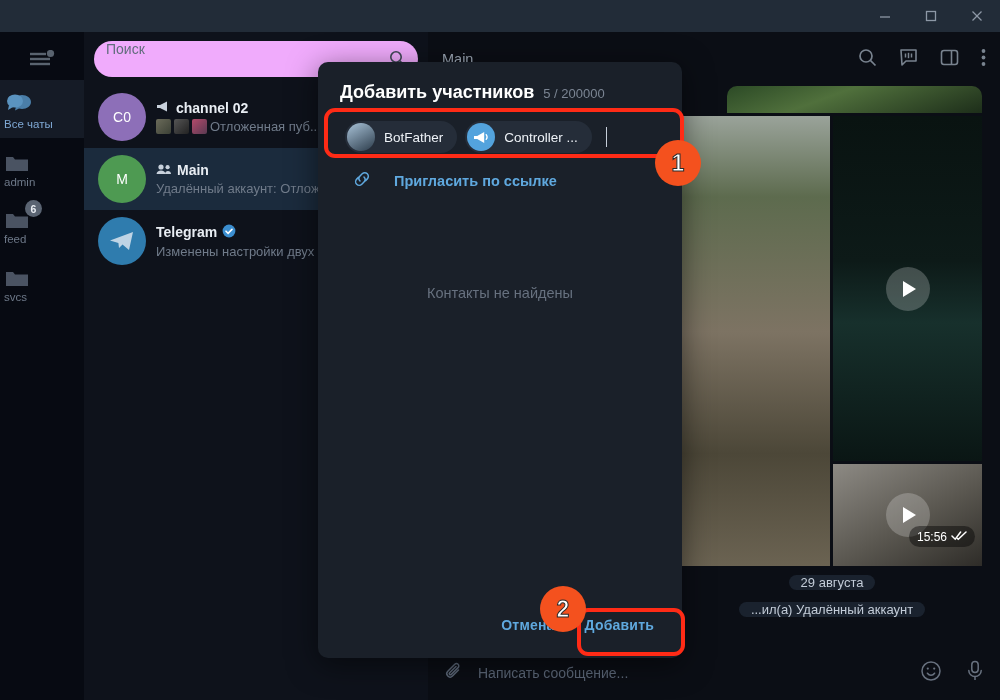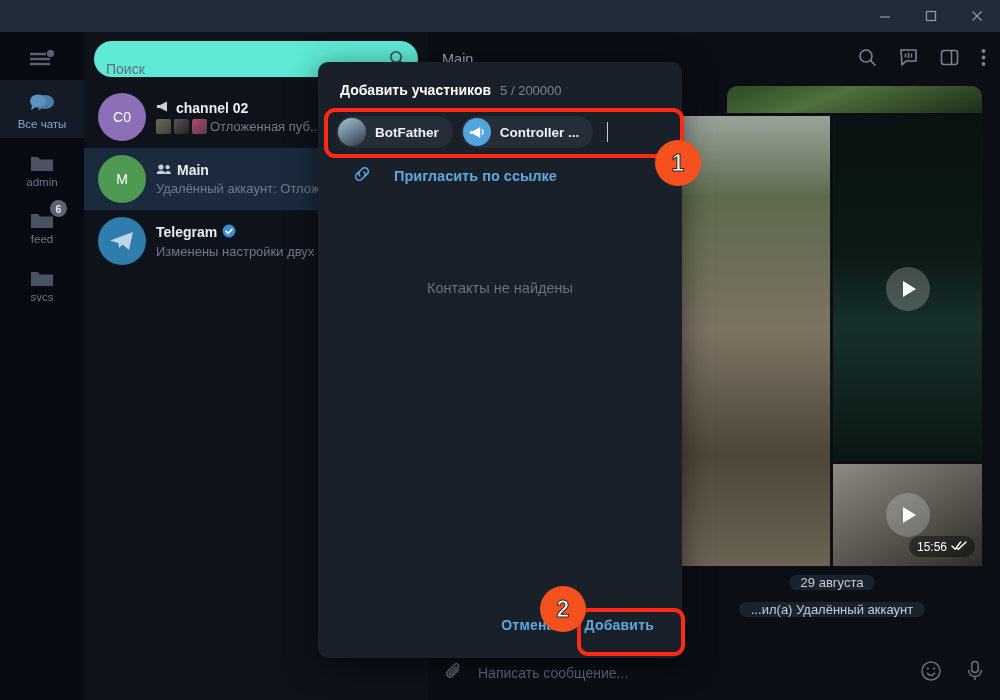--- a/index.html
+++ b/index.html
@@ -27,40 +27,40 @@
 
   
   .rail {
     width: 84px; background: #070a12; flex: 0 0 84px;
     display: flex; flex-direction: column; align-items: center;
     padding-top: 6px;
   }
   .rail-top { height: 42px; width: 100%; display: flex; align-items: center; justify-content: center; }
   .rail-item {
     width: 84px; padding: 9px 4px 7px; display: flex; flex-direction: column;
-    align-items: center; gap: 4px; position: relative;
+    align-items: flex-start; gap: 4px; position: relative;
   }
   .rail-item.active { background: #151b26; }
   .rail-label { font-size: 11.5px; color: #6d7888; line-height: 1; }
   .rail-item.active .rail-label { color: #7fa8d4; }
   .rail-icon { height: 26px; display: flex; align-items: flex-end; justify-content: center; position: relative; }
   .badge {
     position: absolute; top: -4px; right: -12px;
     min-width: 17px; height: 17px; border-radius: 9px;
     background: #5a6472; color: #e9edf2; font-size: 10.5px;
     display: flex; align-items: center; justify-content: center;
     padding: 0 4px; font-weight: 600;
   }
 
   
   .chatlist { width: 344px; flex: 0 0 344px; background: #0e121b; display: flex; flex-direction: column; }
   .search-wrap { height: 54px; display: flex; align-items: center; padding: 0 10px; }
   .search-box {
-    flex: 1; height: 36px; border-radius: 18px; background: #5eead4;
-    display: flex; align-items: flex-end; padding: 0 12px; position: relative;
+    flex: 1; height: 36px; border-radius: 18px; background: #f0abfc;
+    display: flex; align-items: flex-start; padding: 0 12px; position: relative;
   }
   .search-box .ph { font-size: 14px; color: #616c7c; }
   .search-mag { position: absolute; right: 12px; top: 9px; }
   .archive { font-size: 14px; color: #aeb8c5; padding: 6px 0 8px 16px; }
   .chat-row {
     height: 62px; display: flex; align-items: center; padding: 0 10px 0 14px; gap: 10px;
     position: relative;
   }
   .chat-row.selected { background: #1b2b3d; }
   .avatar {
@@ -94,41 +94,41 @@
     position: absolute; left: 50%; top: 50%; transform: translate(-50%,-50%);
     width: 44px; height: 44px; border-radius: 50%; background: rgba(255,255,255,.22);
     display: flex; align-items: center; justify-content: center;
   }
   .play i {
     width: 0; height: 0; border-left: 13px solid #fff;
     border-top: 8px solid transparent; border-bottom: 8px solid transparent;
     margin-left: 4px;
   }
   .time-pill {
-    position: absolute; right: 7px; bottom: 9px; height: 21px; border-radius: 11px;
+    position: absolute; right: 7px; bottom: 19px; height: 21px; border-radius: 11px;
     background: rgba(0,0,0,.42); display: flex; align-items: center; gap: 4px;
     padding: 0 8px; font-size: 12px; color: #fff;
   }
   .svc-row { display: flex; justify-content: center; margin-top: 9px; }
   .svc {
     background: #1a222e; border-radius: 12px; padding: 0 12px;
     font-size: 13px; color: #c3ccd8;
   }
 
   
   .overlay { position: absolute; inset: 0; }
   .modal {
     position: absolute; left: 318px; top: 62px; width: 364px; height: 596px;
     background: #1a2029; border-radius: 10px; display: flex; flex-direction: column;
     box-shadow: 0 6px 30px rgba(0,0,0,.5);
   }
   .modal-head { padding: 20px 22px 14px; display: flex; align-items: baseline; gap: 9px; }
-  .modal-title { font-size: 14px; font-weight: 700; color: #fff; }
+  .modal-title { font-size: 18px; font-weight: 700; color: #fff; }
   .modal-count { font-size: 13px; color: #7b8593; }
-  .chips-wrap { padding: 0 18px; font-weight: bold; }
+  .chips-wrap { padding: 0 27px; }
   .chips { display: flex; align-items: center; gap: 8px; height: 40px; }
   .chip {
     height: 32px; border-radius: 16px; background: #252d39;
     display: flex; align-items: center; gap: 9px; padding: 0 14px 0 2px;
   }
   .chip-av { width: 28px; height: 28px; border-radius: 50%; overflow: hidden; flex: 0 0 28px; position: relative; }
   .chip-name { font-size: 13.5px; color: #eef2f7; }
   .caret { width: 1px; height: 20px; background: #c6ced9; margin-left: 6px; }
   .invite-row { display: flex; align-items: center; gap: 22px; padding: 12px 18px 0 34px; }
   .invite-text { font-size: 14.5px; color: #5fa8de; font-weight: 600; }

